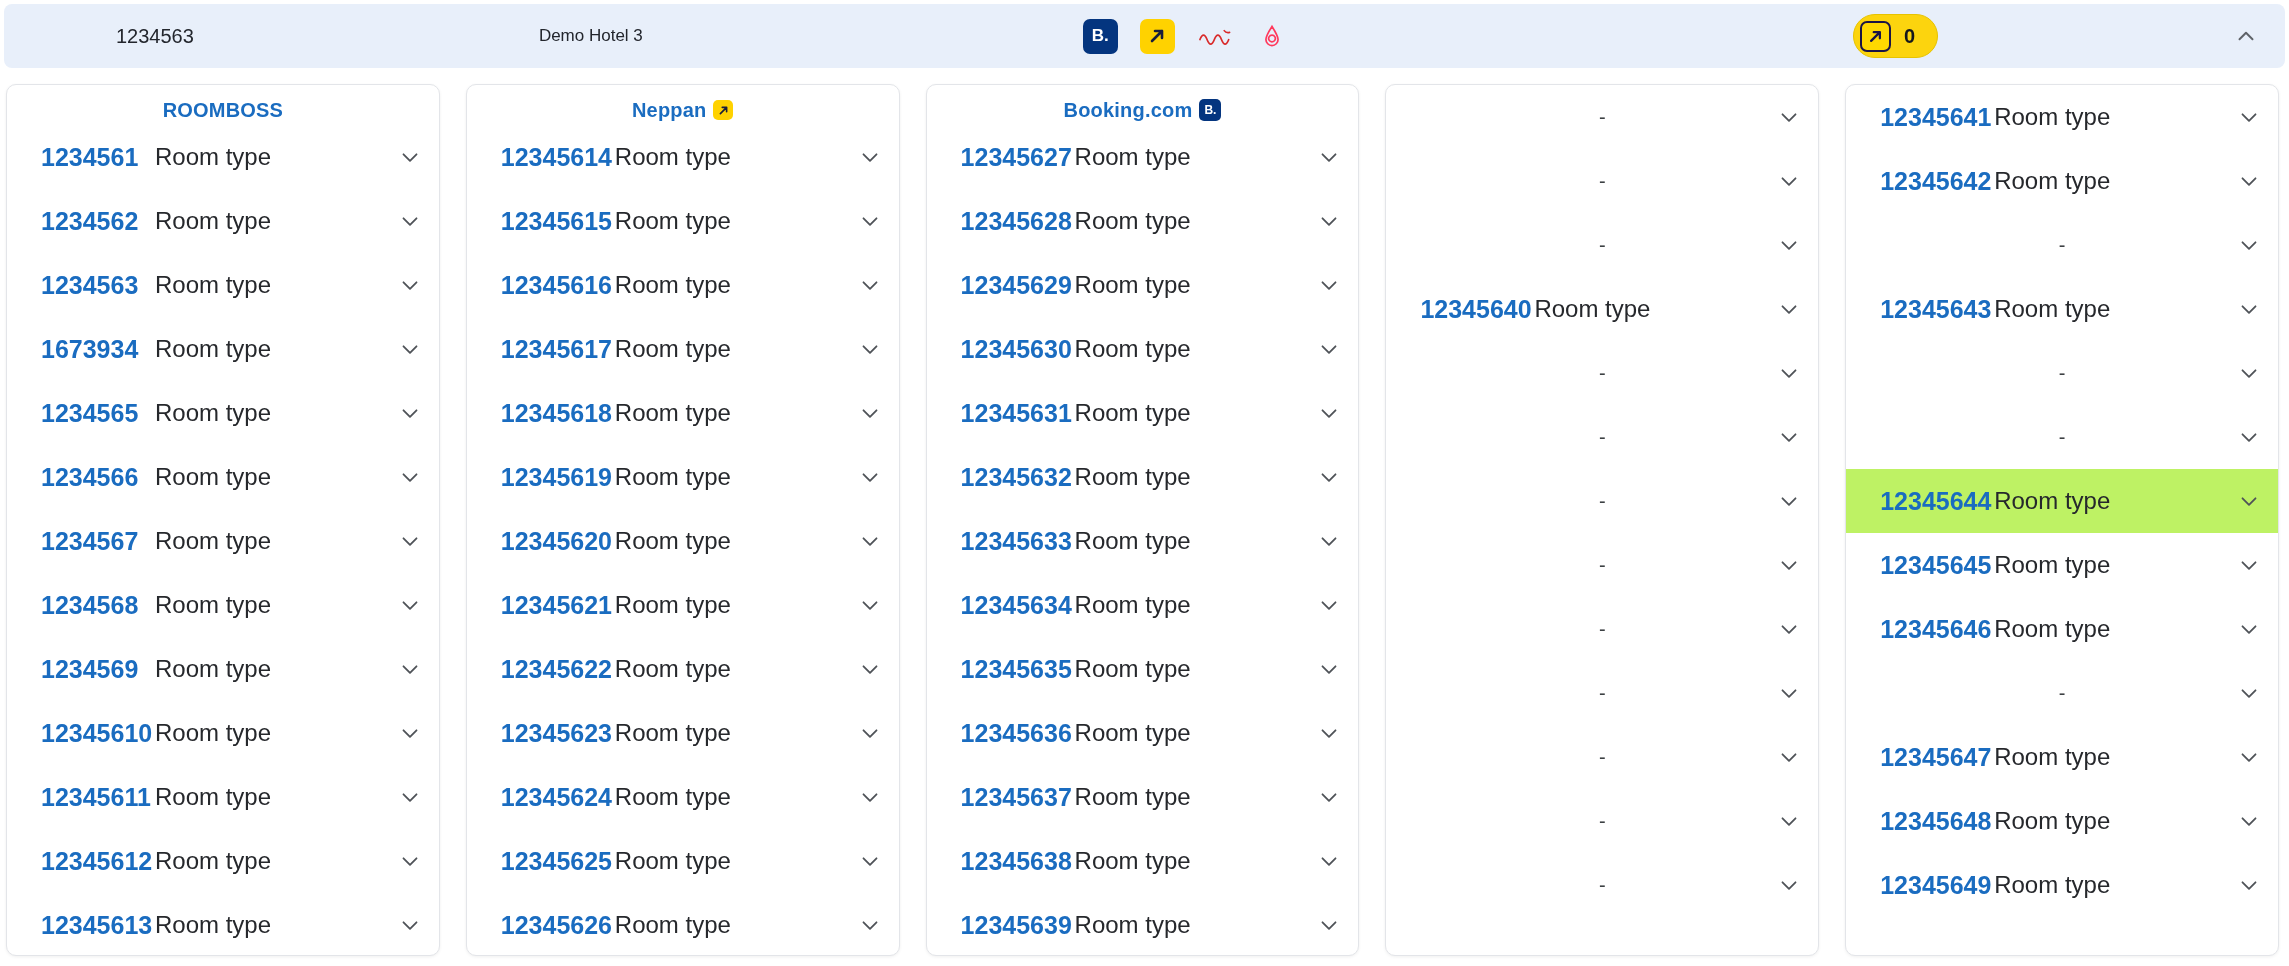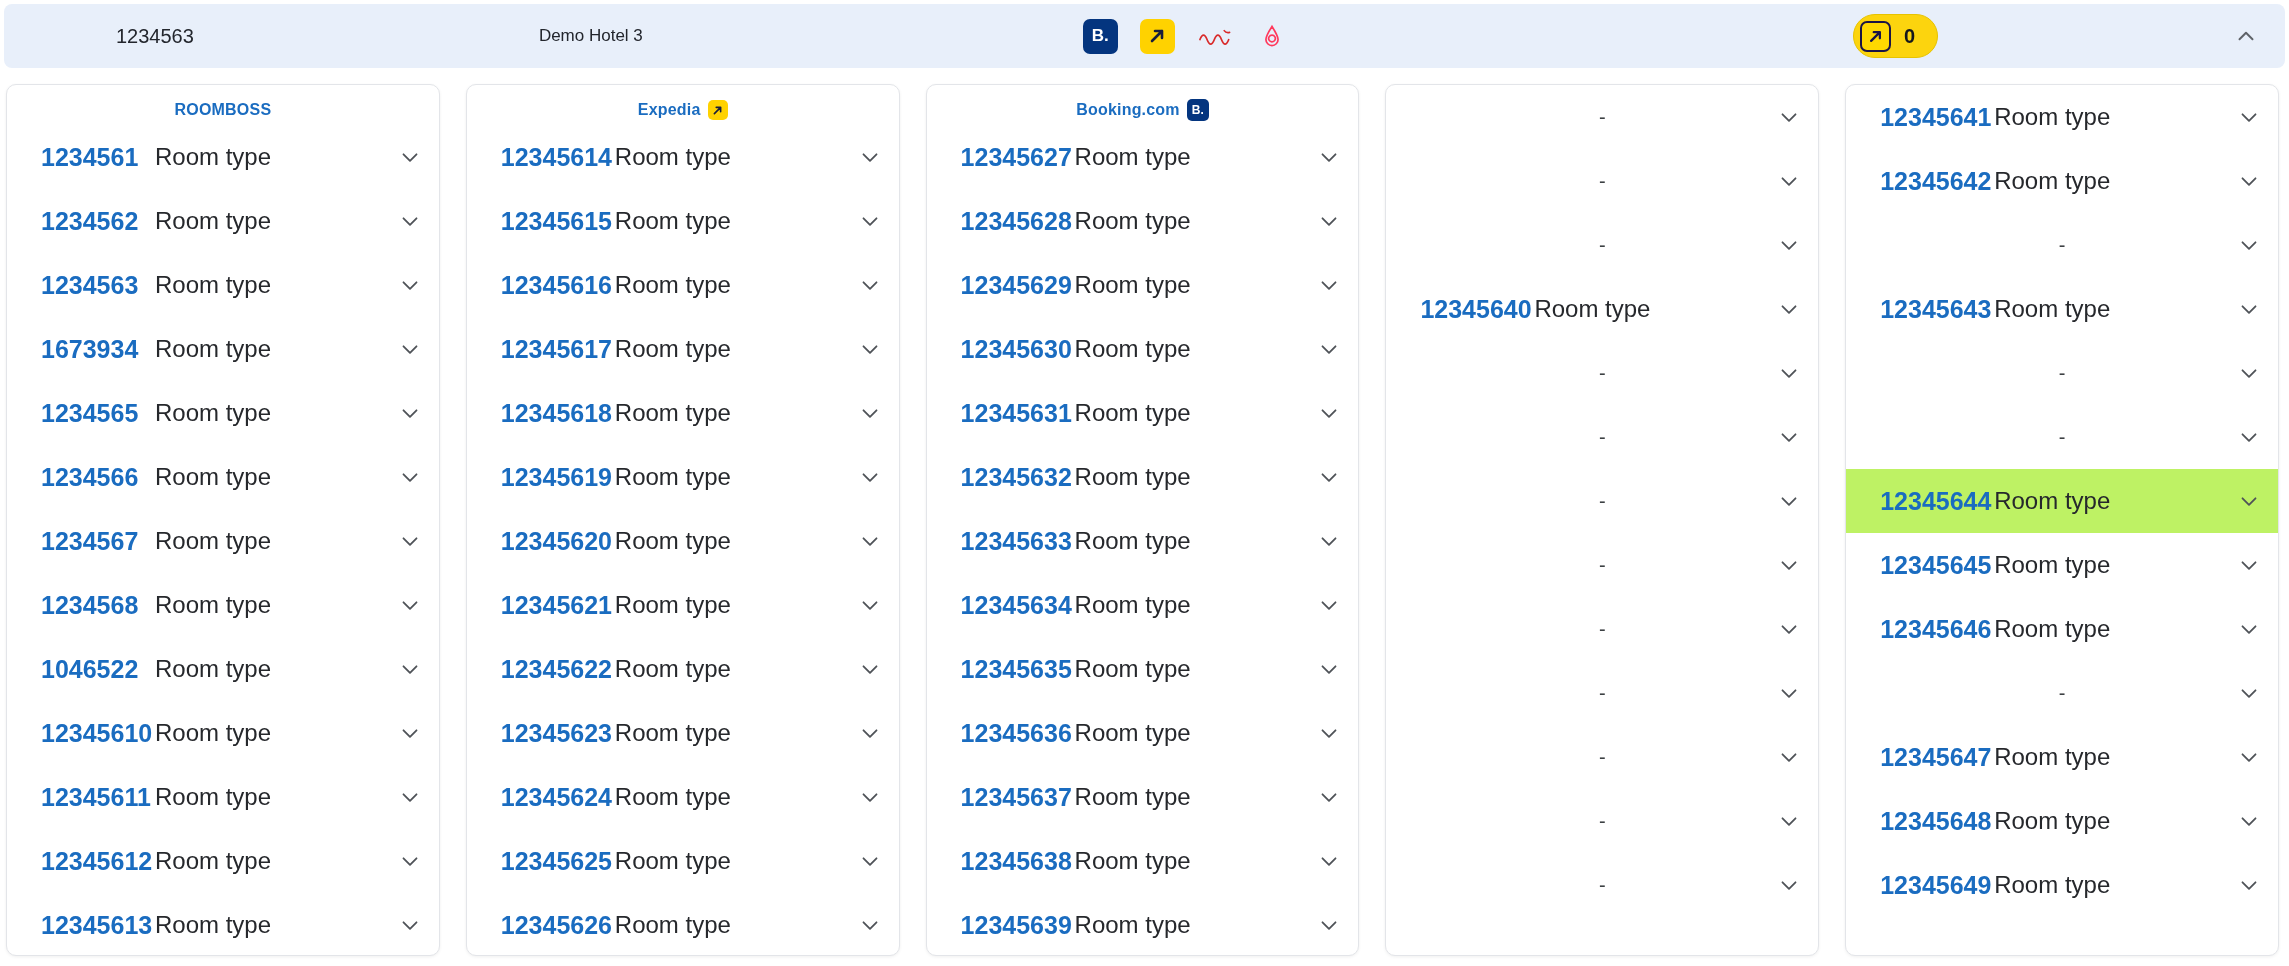--- a/index.html
+++ b/index.html
@@ -70,21 +70,21 @@
     box-shadow: 0 1px 3px rgba(60,64,67,0.08);
     overflow: hidden;
   }
   .panel-header {
     height: 40px;
     display: flex; align-items: center; justify-content: center;
     gap: 7px;
     padding-top: 10px;
   }
   .panel-title {
-    color: #1a6cc0; font-size: 16px; font-weight: bold; letter-spacing: 0.2px;
+    color: #1a6cc0; font-size: 20px; font-weight: bold; letter-spacing: 0.2px;
   }
   .panel-title-icon { display: inline-flex; align-items: center; }
 
   .row {
     position: relative;
     height: 64px;
     cursor: pointer;
   }
   .row.highlight { background: #bef264; }
   .rid {
@@ -221,21 +221,21 @@
         <div class="row">
           <a class="rid">1234568</a>
           <span class="rtype">Room type</span>
           <span class="chev">
   <svg width="26" height="26" viewBox="0 0 24 24">
               <polyline points="6 9.5 12 15.5 18 9.5" fill="none" stroke="#4f5358" stroke-width="1.7" stroke-linecap="round" stroke-linejoin="round"></polyline>
             </svg>
 </span>
         </div>
         <div class="row">
-          <a class="rid">1046522</a>
+          <a class="rid">1234569</a>
           <span class="rtype">Room type</span>
           <span class="chev">
   <svg width="26" height="26" viewBox="0 0 24 24">
               <polyline points="6 9.5 12 15.5 18 9.5" fill="none" stroke="#4f5358" stroke-width="1.7" stroke-linecap="round" stroke-linejoin="round"></polyline>
             </svg>
 </span>
         </div>
         <div class="row">
           <a class="rid">12345610</a>
           <span class="rtype">Room type</span>
@@ -269,21 +269,21 @@
           <span class="chev">
   <svg width="26" height="26" viewBox="0 0 24 24">
               <polyline points="6 9.5 12 15.5 18 9.5" fill="none" stroke="#4f5358" stroke-width="1.7" stroke-linecap="round" stroke-linejoin="round"></polyline>
             </svg>
 </span>
         </div>
       </div>
   </section>
     <section class="panel">
     <header class="panel-header">
-      <span class="panel-title">Expedia</span>
+      <span class="panel-title">Neppan</span>
       <span class="panel-title-icon">
   <span class="exp-sq">
             <svg viewBox="0 0 24 24">
               <path d="M7 17 L17 7 M10 7 h7 v7" fill="none" stroke="#191e3b" stroke-width="2.6" stroke-linecap="round" stroke-linejoin="round"></path>
             </svg>
           </span>
 </span>
     </header>
     <div class="rows">
         <div class="row">

